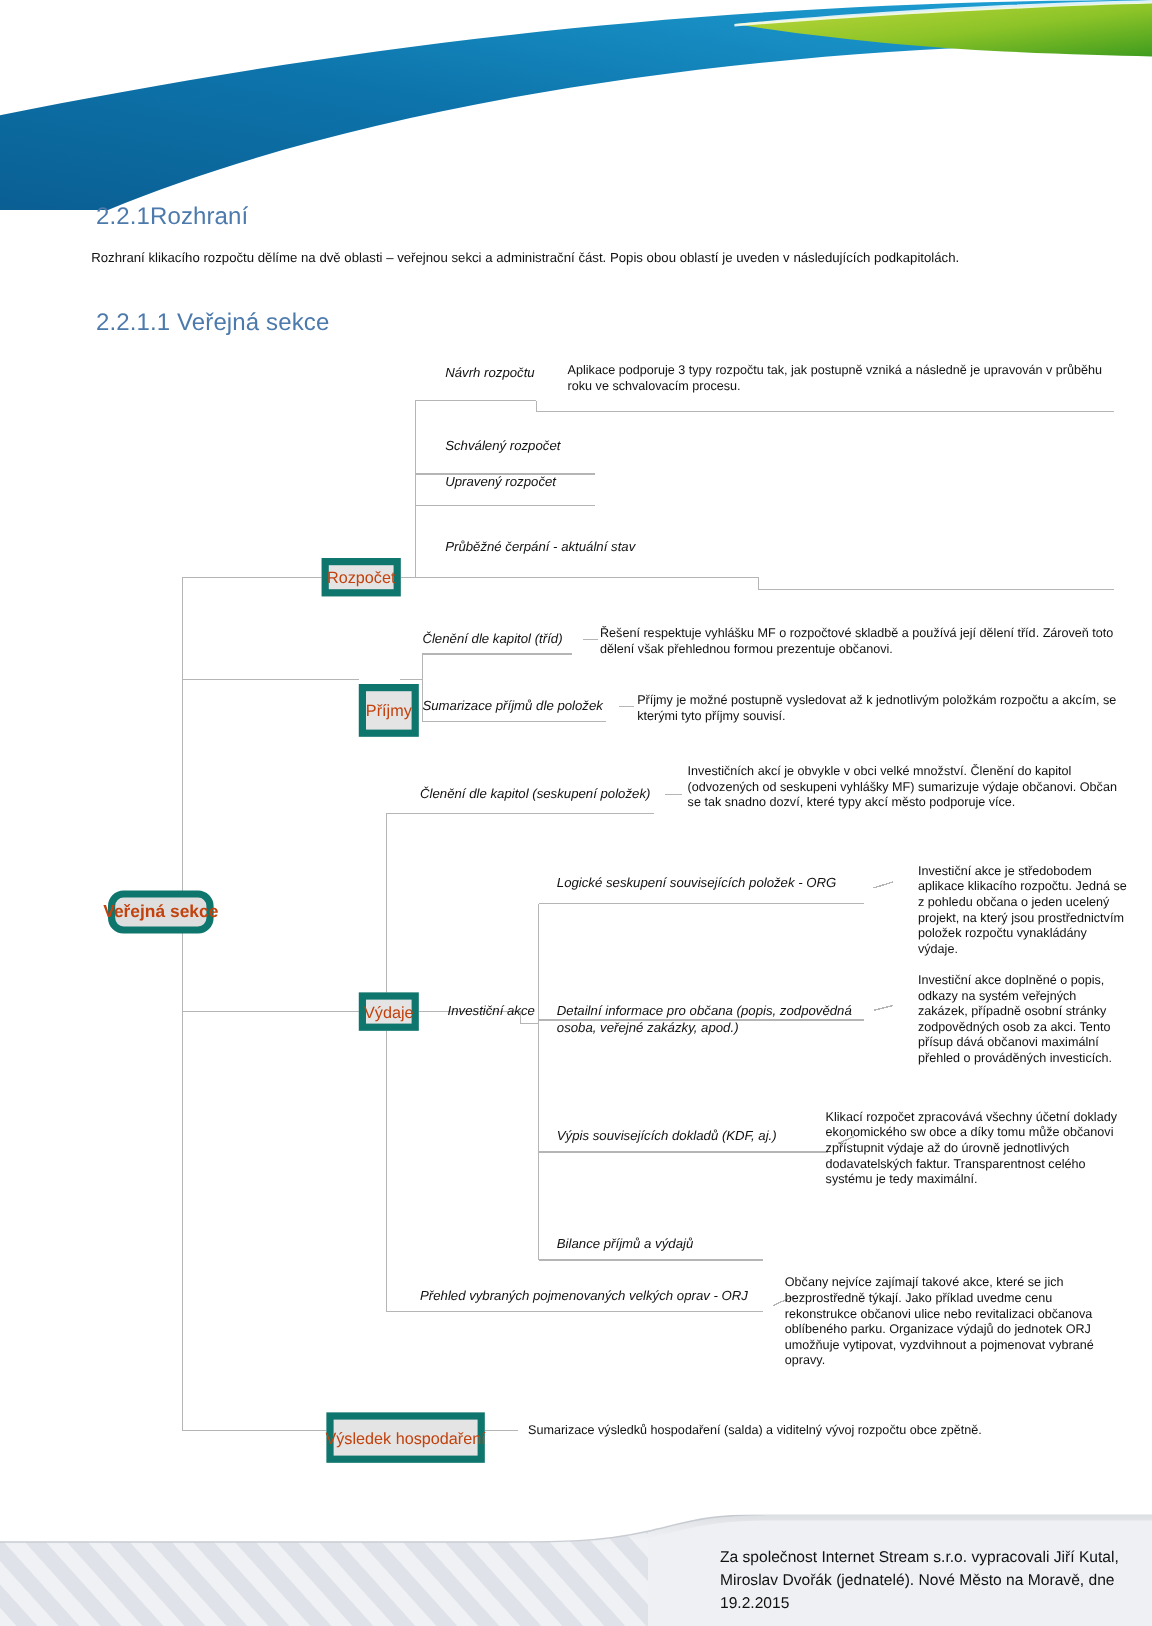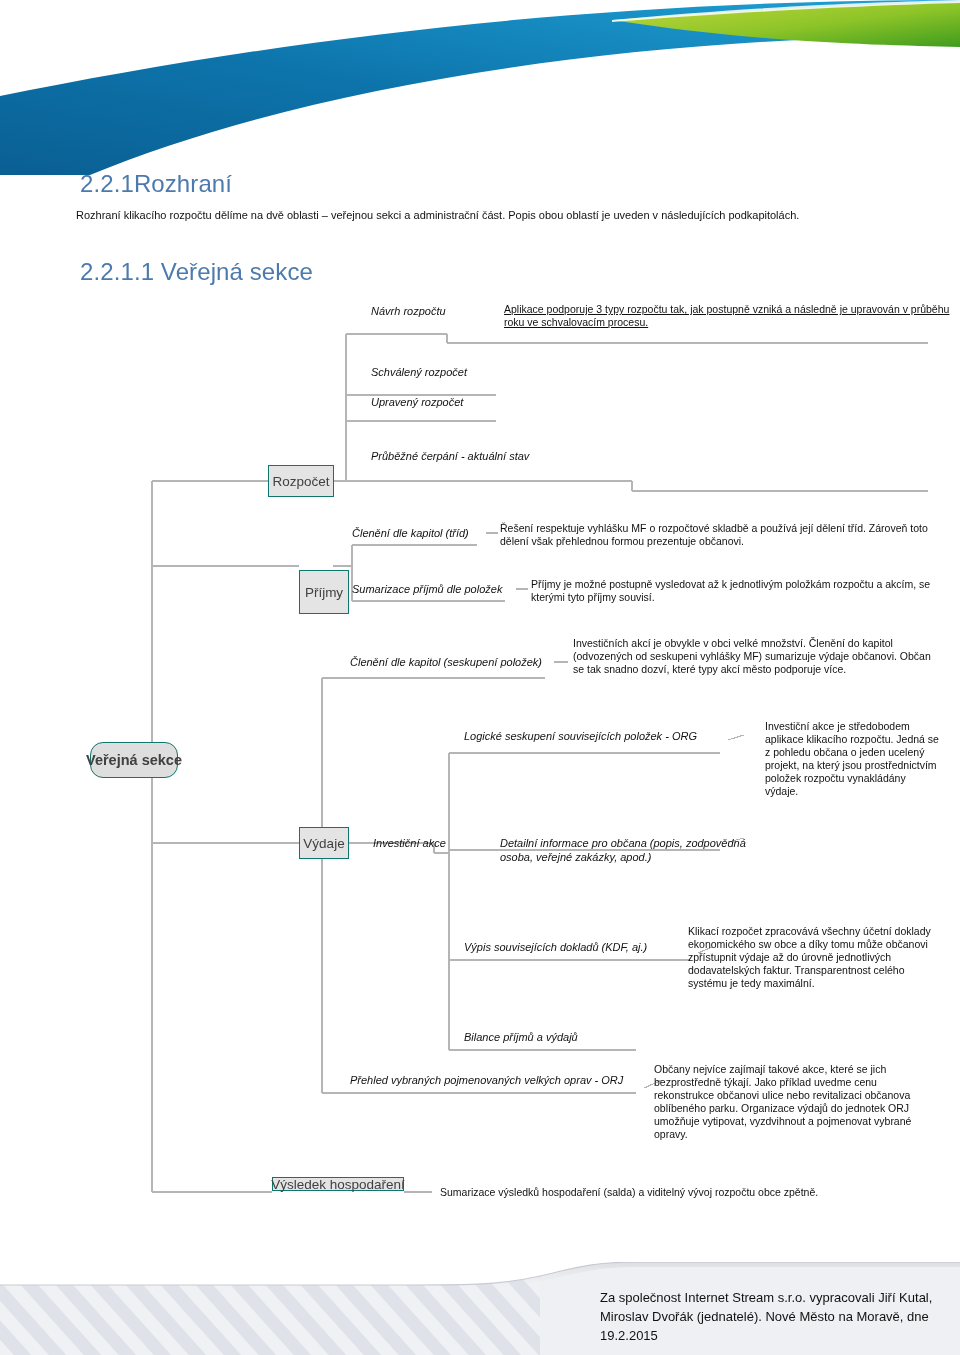--- a/index.html
+++ b/index.html
@@ -14,45 +14,45 @@
   }
   .page{position:absolute;left:0;top:0;width:960px;height:1355px;}
 
   
   .banner{position:absolute;left:0;top:0;width:960px;height:175px;overflow:hidden;}
   .banner svg{display:block;}
 
   
   .h-sub{
     position:absolute;
-    font-size:24px;
+    font-size:20px;
     font-weight:400;
     color:#4c7aac;
     letter-spacing:0.1px;
     white-space:nowrap;
   }
   #h-rozhrani{left:80px;top:170px;}
   #h-verejna{left:80px;top:258px;}
   .intro{
     position:absolute;left:76px;top:205px;width:830px;
     font-size:11px;line-height:21px;color:#111;
   }
 
   
   .diagram{position:absolute;left:0;top:0;width:960px;height:1355px;pointer-events:none;}
   .diagram svg{position:absolute;left:0;top:0;}
 
   .node{
     position:absolute;
     background:#e4e4e4;
-    border:1px solid #0f766e;
+    border:6px solid #0f766e;
     box-sizing:border-box;
     display:flex;align-items:center;justify-content:center;
     font-size:13.5px;
-    color:#404040;
+    color:#c2410c;
     white-space:nowrap;
     padding:0 9px;
   }
   .node.root{font-weight:bold;font-size:14.5px;background:#dedede;border-radius:13px;}
 
   .leaf{
     position:absolute;
     font-size:11px;
     line-height:13.5px;
     color:#111;
@@ -193,21 +193,21 @@
   </div>
 
   <div class="node" style="left:299px;top:570px;width:50px;height:44px;">
     <span>Příjmy</span>
   </div>
 
   <div class="node" style="left:299px;top:827px;width:50px;height:32px;">
     <span>Výdaje</span>
   </div>
 
-  <div class="node" style="left:272px;top:1177px;width:132px;height:14px;">
+  <div class="node" style="left:272px;top:1177px;width:132px;height:42px;">
     <span>Výsledek hospodaření</span>
   </div>
 
   <div class="leaf" style="left:371px;top:305px;">Návrh rozpočtu</div>
 
   <div class="leaf" style="left:371px;top:366px;">Schválený rozpočet</div>
 
   <div class="leaf" style="left:371px;top:396px;">Upravený rozpočet</div>
 
   <div class="leaf" style="left:371px;top:450px;">Průběžné čerpání - aktuální stav</div>
@@ -215,39 +215,40 @@
   <div class="leaf" style="left:352px;top:527px;">Členění dle kapitol (tříd)</div>
 
   <div class="leaf" style="left:352px;top:583px;">Sumarizace příjmů dle položek</div>
 
   <div class="leaf" style="left:350px;top:656px;">Členění dle kapitol (seskupení položek)</div>
 
   <div class="leaf" style="left:373px;top:837px;">Investiční akce</div>
 
   <div class="leaf" style="left:464px;top:730px;">Logické seskupení souvisejících položek - ORG</div>
 
-  <div class="leaf wrap" style="left:464px;top:837px;width:250px;margin-left:36px;">Detailní informace pro občana (popis, zodpovědná osoba, veřejné zakázky, apod.)</div>
+  <div class="leaf wrap" style="left:464px;top:837px;width:250px;">Detailní informace pro občana (popis, zodpovědná osoba, veřejné zakázky, apod.)</div>
 
   <div class="leaf" style="left:464px;top:941px;">Výpis souvisejících dokladů (KDF, aj.)</div>
 
   <div class="leaf" style="left:464px;top:1031px;">Bilance příjmů a výdajů</div>
 
   <div class="leaf" style="left:350px;top:1074px;">Přehled vybraných pojmenovaných velkých oprav - ORJ</div>
 
-  <div class="desc" style="left:504px;top:303px;width:450px;text-decoration:underline;">Aplikace podporuje 3 typy rozpočtu tak, jak postupně vzniká a následně je upravován v průběhu roku ve schvalovacím procesu.</div>
+  <div class="desc" style="left:473px;top:303px;width:450px;">Aplikace podporuje 3 typy rozpočtu tak, jak postupně vzniká a následně je upravován v průběhu roku ve schvalovacím procesu.</div>
 
 
   <div class="desc" style="left:500px;top:522px;width:430px;">Řešení respektuje vyhlášku MF o rozpočtové skladbě a používá její dělení tříd. Zároveň toto dělení však přehlednou formou prezentuje občanovi.</div>
 
   <div class="desc" style="left:531px;top:578px;width:400px;">Příjmy je možné postupně vysledovat až k jednotlivým položkám rozpočtu a akcím, se kterými tyto příjmy souvisí.</div>
 
   <div class="desc" style="left:573px;top:637px;width:360px;">Investičních akcí je obvykle v obci velké množství. Členění do kapitol (odvozených od seskupeni vyhlášky MF) sumarizuje výdaje občanovi. Občan se tak snadno dozví, které typy akcí město podporuje více.</div>
 
   <div class="desc" style="left:765px;top:720px;width:175px;">Investiční akce je středobodem aplikace klikacího rozpočtu. Jedná se z pohledu občana o jeden ucelený projekt, na který jsou prostřednictvím položek rozpočtu vynakládány výdaje.</div>
 
+  <div class="desc" style="left:765px;top:811px;width:175px;">Investiční akce doplněné o popis, odkazy na systém veřejných zakázek, případně osobní stránky zodpovědných osob za akci. Tento přísup dává občanovi maximální přehled o prováděných investicích.</div>
 
   <div class="desc" style="left:688px;top:925px;width:245px;">Klikací rozpočet zpracovává všechny účetní doklady ekonomického sw obce a díky tomu může občanovi zpřístupnit výdaje až do úrovně jednotlivých dodavatelských faktur. Transparentnost celého systému je tedy maximální.</div>
 
   <div class="desc" style="left:654px;top:1063px;width:280px;">Občany nejvíce zajímají takové akce, které se jich bezprostředně týkají. Jako příklad uvedme cenu rekonstrukce občanovi ulice  nebo revitalizaci občanova oblíbeného parku. Organizace výdajů do jednotek ORJ umožňuje vytipovat, vyzdvihnout a pojmenovat vybrané opravy.</div>
 
   <div class="desc" style="left:440px;top:1186px;width:480px;">Sumarizace výsledků hospodaření (salda) a viditelný vývoj rozpočtu obce zpětně.</div>
 
   <div class="footer">
     <svg width="960" height="93" viewBox="0 0 960 93" xmlns="http://www.w3.org/2000/svg">
       <defs>

